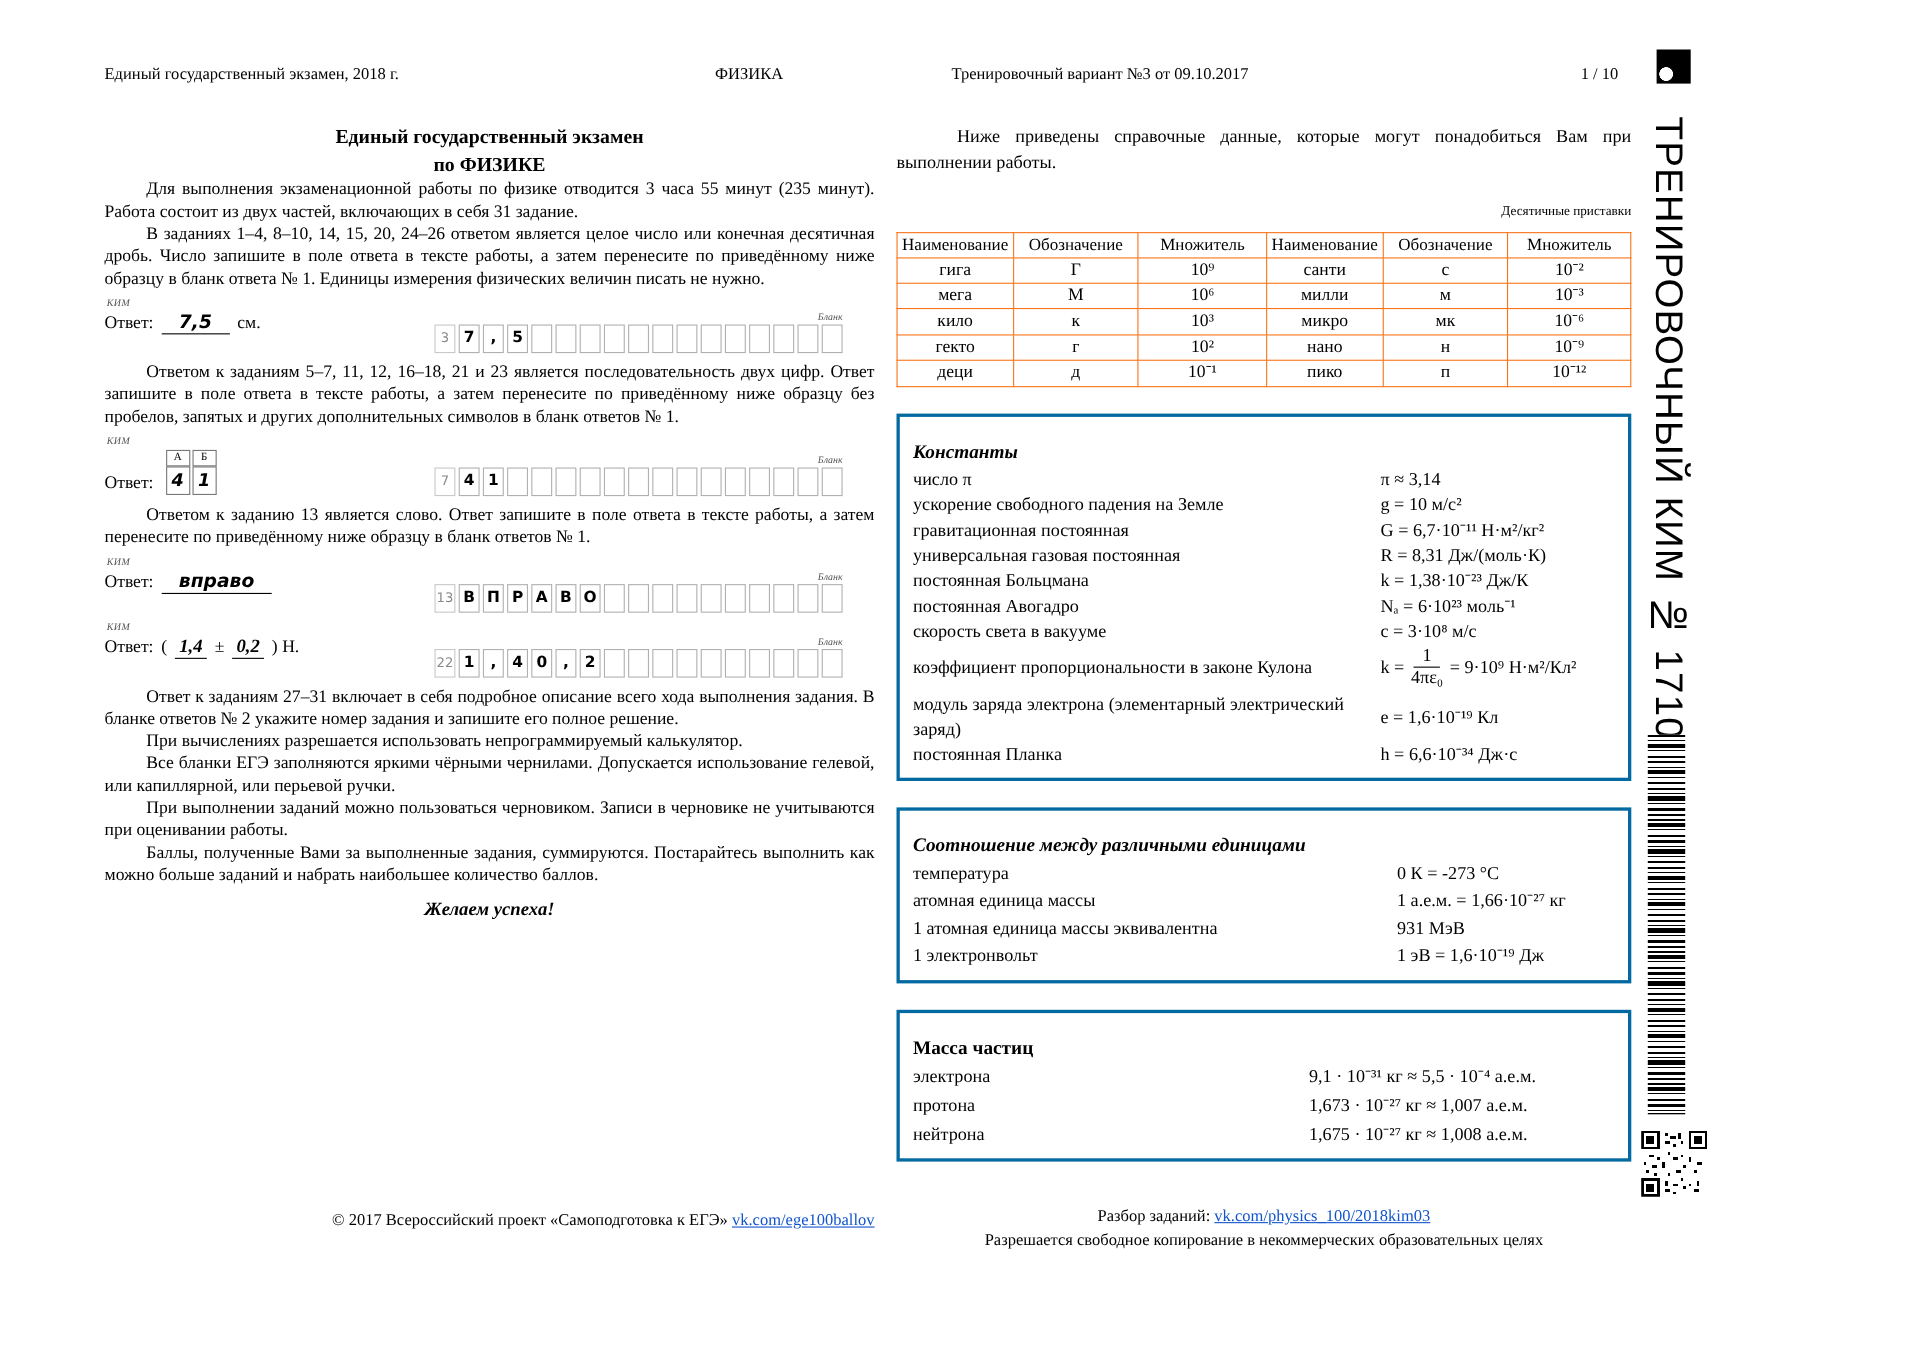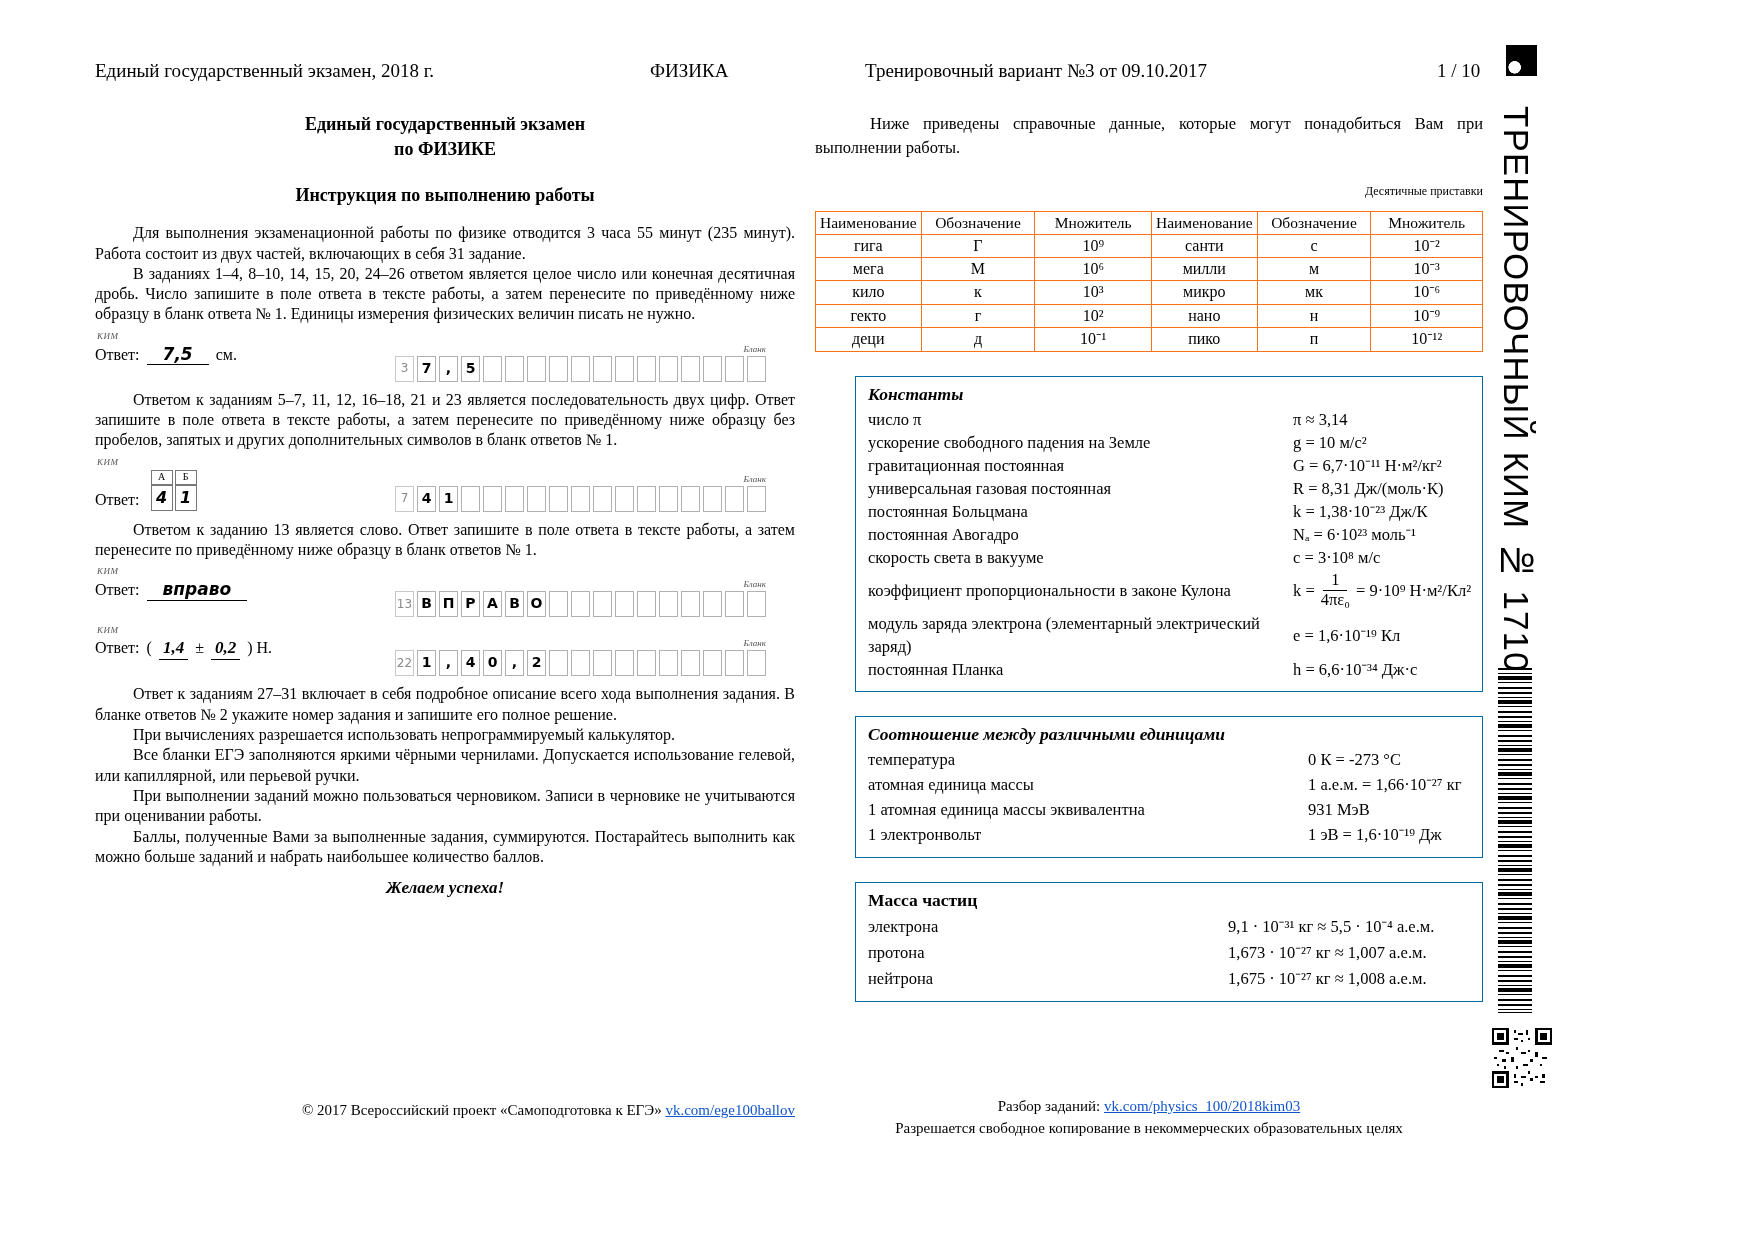--- a/index.html
+++ b/index.html
@@ -4,21 +4,21 @@
 <style>
   * { margin:0; padding:0; box-sizing:border-box; }
   html,body { width:1754px; height:1239px; }
   body {
     background:#ffffff;
     font-family:"Liberation Serif", serif;
     color:#000;
     position:relative;
     overflow:hidden;
   }
-  .hdr { position:absolute; top:60px; font-size:19px; white-space:nowrap; }
+  .hdr { position:absolute; top:60px; font-size:15px; white-space:nowrap; }
   #hdr-left   { left:95px; }
   #hdr-center { left:650px; font-weight:normal; }
   #hdr-right  { left:865px; }
   #hdr-page   { left:1437px; }
 
   
   .col-left {
     position:absolute; left:95px; top:112px; width:700px;
     font-size:16px; line-height:1.27; text-align:justify;
   }
@@ -66,21 +66,21 @@
     border:1px solid #f97316; text-align:center; padding:2px 4px; font-weight:normal; line-height:1.15;
   }
   table.prefixes th { font-size:15.5px; }
   table.prefixes th:nth-child(1), table.prefixes td:nth-child(1) { width:14%; }
   table.prefixes th:nth-child(2), table.prefixes td:nth-child(2) { width:18%; }
   table.prefixes th:nth-child(3), table.prefixes td:nth-child(3) { width:19%; }
   table.prefixes th:nth-child(4), table.prefixes td:nth-child(4) { width:13%; }
   table.prefixes th:nth-child(5), table.prefixes td:nth-child(5) { width:18%; }
   table.prefixes th:nth-child(6), table.prefixes td:nth-child(6) { width:18%; }
 
-  .box { border:1px solid #0369a1; margin-top:24px; padding:7px 12px 10px;margin-left:40px; }
+  .box { border:3px solid #0369a1; margin-top:24px; padding:21px 12px 10px; }
   .box-title { font-weight:bold; font-size:17.5px; margin-bottom:3px; }
   .box-title.italic { font-style:italic; }
   .crow { display:grid; grid-template-columns:425px 1fr; align-items:center; line-height:1.4; }
   .urow { display:grid; grid-template-columns:440px 1fr; line-height:1.5; }
   .mrow { display:grid; grid-template-columns:360px 1fr; line-height:1.55; }
   .cname, .uname, .mname { padding-right:6px; }
   .cval, .uval, .mval { white-space:nowrap; }
   .frac { display:inline-flex; flex-direction:column; align-items:center; vertical-align:middle; margin:2px 6px; }
   .fnum { border-bottom:1px solid #000; padding:0 8px; line-height:1.15; }
   .fden { line-height:1.15; }
@@ -117,21 +117,20 @@
 <body>
 
 <div class="hdr" id="hdr-left">Единый государственный экзамен, 2018 г.</div>
 <div class="hdr" id="hdr-center">ФИЗИКА</div>
 <div class="hdr" id="hdr-right">Тренировочный вариант №3  от 09.10.2017</div>
 <div class="hdr" id="hdr-page">1 / 10</div>
 
 <div class="col-left">
   <div class="doc-title">Единый государственный экзамен</div>
   <div class="doc-title">по ФИЗИКЕ</div>
-  <div class="doc-subtitle">Инструкция по выполнению работы</div>
 
   <p class="para">Для выполнения экзаменационной работы по физике отводится 3 часа 55 минут (235 минут). Работа состоит из двух частей, включающих в себя 31 задание.</p>
   <p class="para">В заданиях 1–4, 8–10, 14, 15, 20, 24–26 ответом является целое число или конечная десятичная дробь. Число запишите в поле ответа в тексте работы, а затем перенесите по приведённому ниже образцу в бланк ответа № 1. Единицы измерения физических величин писать не нужно.</p>
 
   <div class="sample">
     <span class="kim-label">КИМ</span>
     <div class="answer-area">
       <span>Ответ:</span>
       <span class="hand">7,5</span>
       <span>см.</span>

